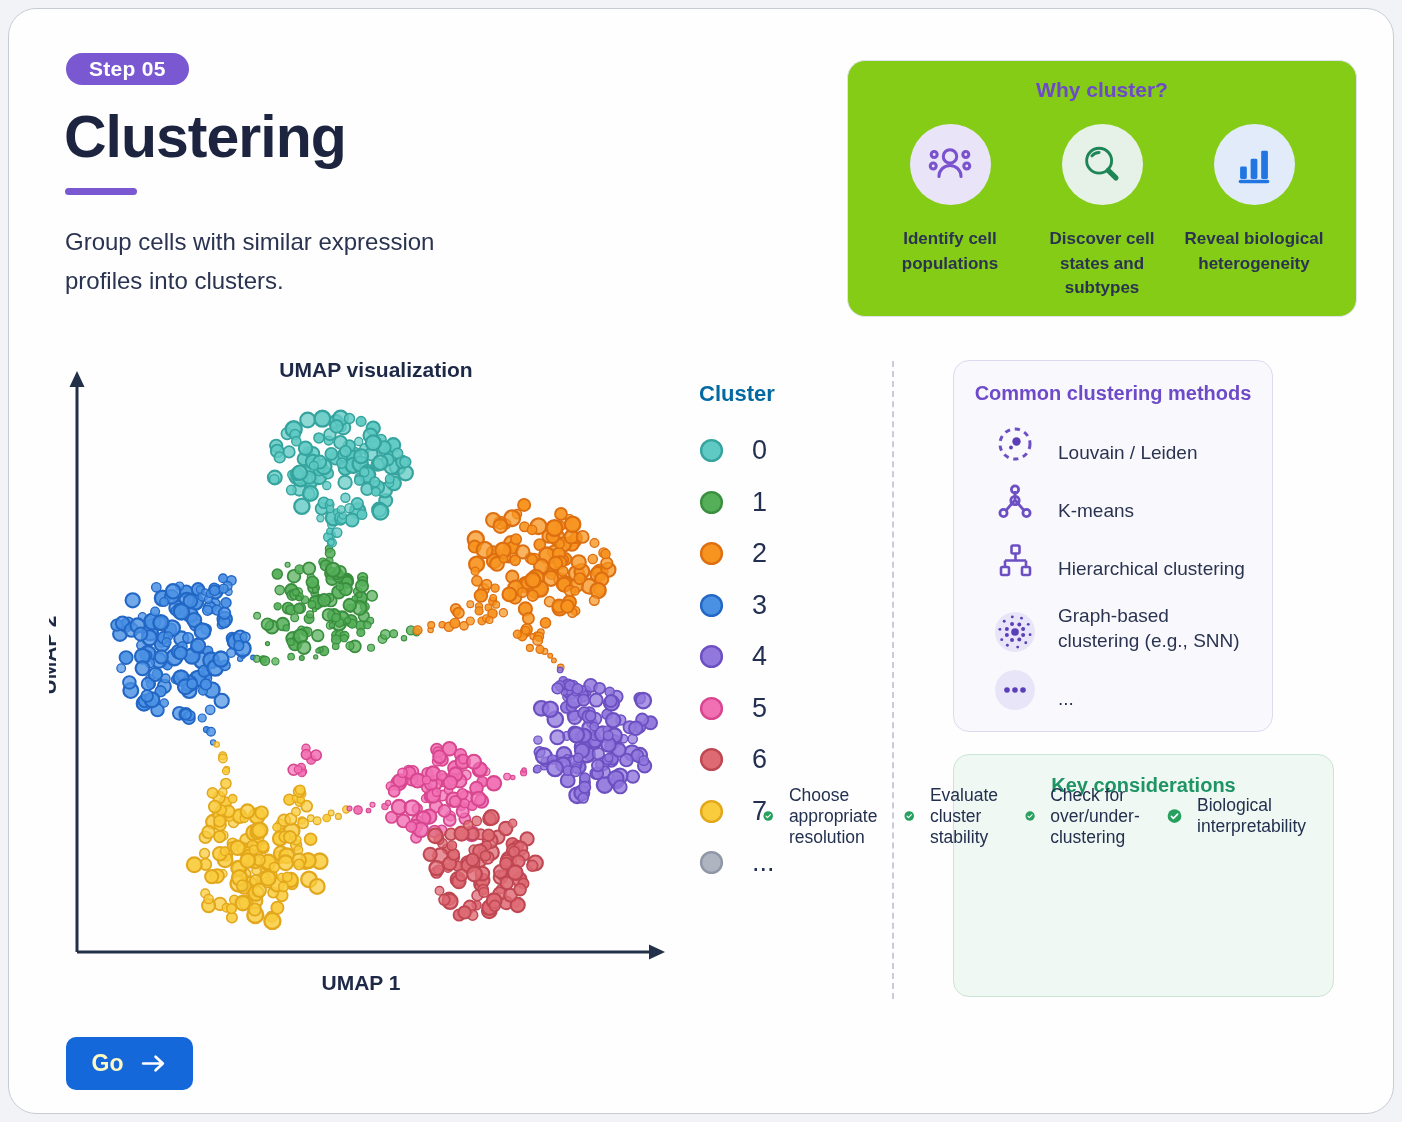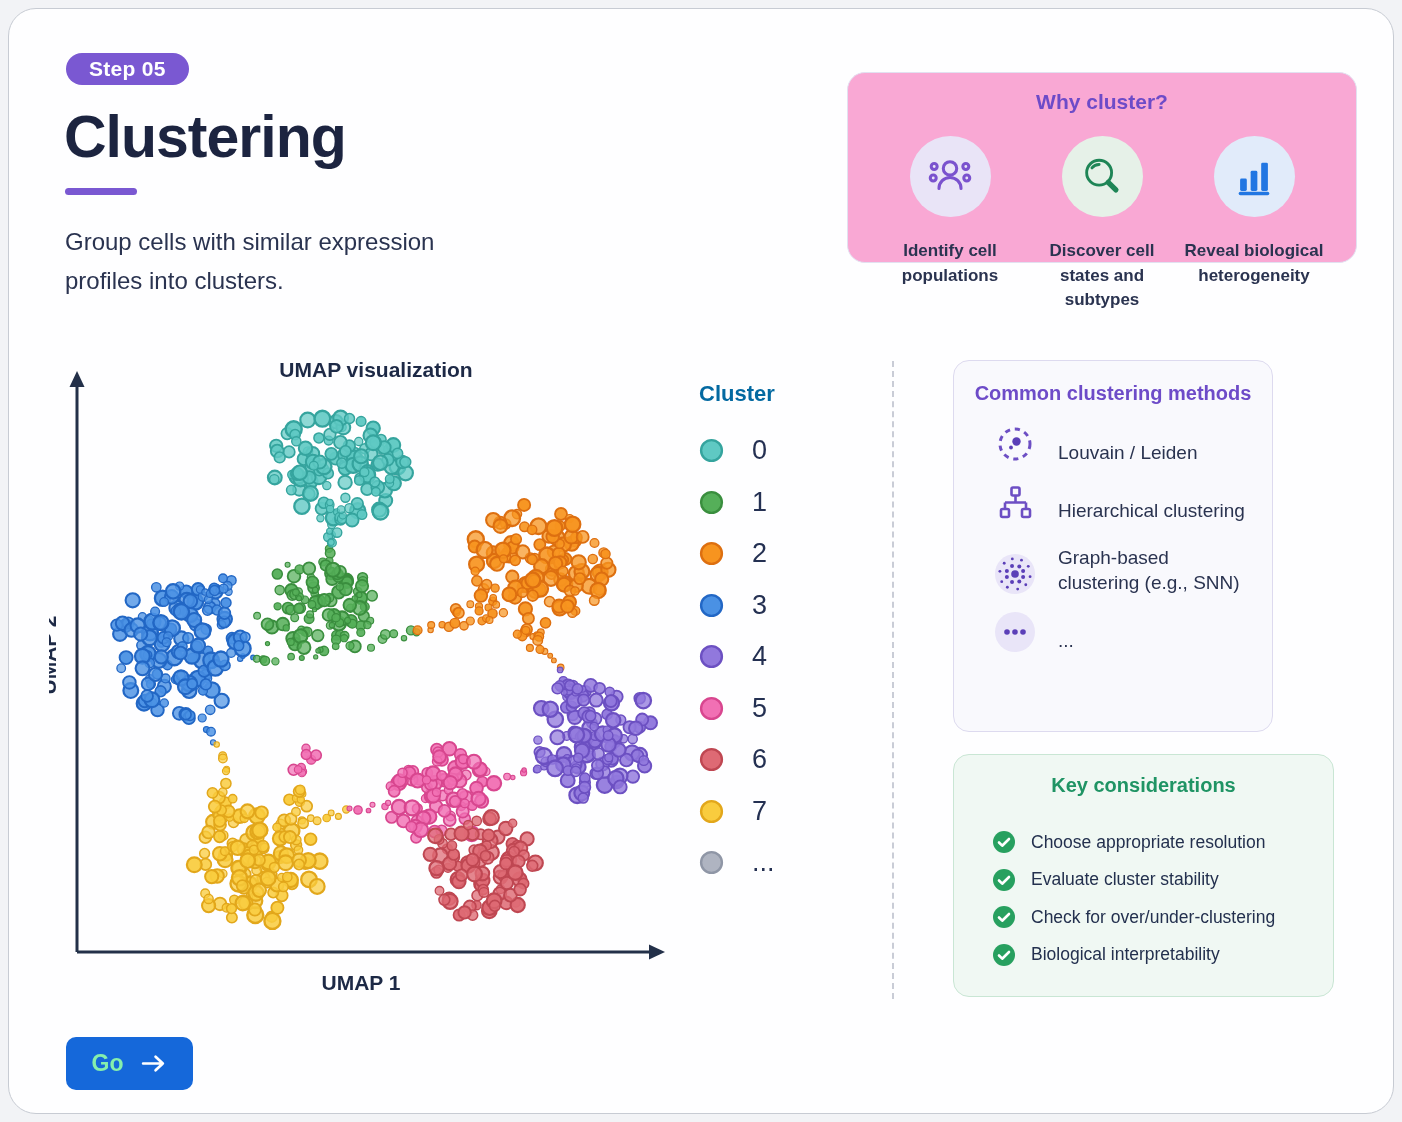--- a/index.html
+++ b/index.html
@@ -11,21 +11,21 @@
   html,body{width:1402px; height:1122px;}
   body{font-family:"Liberation Sans", sans-serif; background:#F2F3F6; position:relative; overflow:hidden;}
   .main-card{position:absolute; inset:8px; background:#FEFEFF; border:1.5px solid #C7CBD3; border-radius:28px;}
   
   .step-badge{position:absolute; left:57px; top:44px; background:var(--accent-purple); color:#fff;
     font-size:21px; font-weight:bold; padding:4px 23px; border-radius:22px; letter-spacing:.3px;}
   .page-title{position:absolute; left:55px; top:94px; font-size:59px; font-weight:bold; color:var(--title-ink); letter-spacing:-1px;}
   .title-underline{position:absolute; left:56px; top:179px; width:72px; height:7px; border-radius:4px; background:var(--accent-purple);}
   .page-desc{position:absolute; left:56px; top:213px; width:430px; font-size:24px; line-height:39px; color:var(--body-text);}
   
-  .why-card{position:absolute; left:838px; top:63px; width:510px; height:191px; background:#f9a8d4;
+  .why-card{position:absolute; left:838px; top:51px; width:510px; height:257px; background:#84cc16;
     border:1.5px solid #E2E1F1; border-radius:18px; padding:17px 14px 0;}
   .why-heading{text-align:center; color:var(--heading-purple); font-size:21px; font-weight:bold;}
   .why-row{display:flex; justify-content:space-between; margin-top:22px; padding:0 12px;}
   .why-col{width:160px; display:flex; flex-direction:column; align-items:center;}
   .icon-circle{width:81px; height:81px; border-radius:50%; display:flex; align-items:center; justify-content:center;}
   .icon-circle.lav{background:#E9E4F7;} .icon-circle.grn{background:#E6F1E8;} .icon-circle.blu{background:#E1EBFA;}
   .why-label{margin-top:22px; text-align:center; font-size:17px; font-weight:600; line-height:1.45; color:var(--body-text);}
   
   .plot-svg{position:absolute; left:40px; top:340px;}
   
@@ -42,26 +42,26 @@
   .methods-heading{text-align:center; color:var(--heading-purple); font-size:20px; font-weight:bold;}
   .methods-list{margin-top:17px; padding-left:22px; display:flex; flex-direction:column; gap:14px;}
   .method-row{display:flex; align-items:flex-end; gap:22px; height:44px;}
   .method-row.tall{height:58px;}
   .method-icon{width:42px; height:44px; display:flex; align-items:center; justify-content:center; flex:0 0 42px;}
   .method-label{font-size:19px; color:var(--body-text); line-height:1.35; max-width:240px;}
   
   .key-card{position:absolute; left:944px; top:745px; width:381px; height:243px; background:#F0F8F3;
     border:1.5px solid #C9E6D4; border-radius:16px; padding:19px 18px 15px;}
   .key-heading{text-align:center; color:var(--key-green); font-size:20px; font-weight:bold;}
-  .key-list{margin-top:33px; padding-left:20px; display:flex; flex-direction:column; gap:13.5px;justify-content:flex-end;}
+  .key-list{margin-top:7px; padding-left:20px; display:flex; flex-direction:row; gap:13.5px;justify-content:flex-end;}
   .key-row{display:flex; align-items:center; gap:15px; height:24px;}
   .key-label{font-size:17.5px; color:#23304E;}
   
   .go-button{position:absolute; left:57px; top:1028px; width:127px; height:53px; background:var(--button-blue);
-    border:none; border-radius:10px; color:#86efac; font-family:inherit; font-size:23px; font-weight:bold;
+    border:none; border-radius:10px; color:#fef9c3; font-family:inherit; font-size:23px; font-weight:bold;
     display:flex; align-items:center; justify-content:center; gap:17px; cursor:pointer;}
 </style>
 </head>
 <body>
 
 <div class="main-card">
 
   <div class="step-badge">Step 05</div>
   <h1 class="page-title">Clustering</h1>
   <div class="title-underline"></div>
@@ -1237,20 +1237,32 @@
           <svg width="40" height="40" viewBox="0 0 40 40" fill="none">
             <circle cx="20" cy="20" r="15" stroke="#6D4FC4" stroke-width="3" stroke-dasharray="5.2 4.8"></circle>
             <circle cx="21.5" cy="17.5" r="4.2" fill="#5B3FB8"></circle>
             <circle cx="16" cy="23.5" r="1.9" fill="#5B3FB8"></circle>
           </svg>
         </span>
         <span class="method-label">Louvain / Leiden</span>
       </div>
       <div class="method-row">
         <span class="method-icon">
+          <svg width="40" height="40" viewBox="0 0 40 40" fill="none" stroke="#6D4FC4" stroke-width="2.8">
+            <path d="M20 18 L20 9 M20 18 L10.5 29 M20 18 L29.5 29"></path>
+            <circle cx="20" cy="7.5" r="3.6"></circle>
+            <circle cx="20" cy="18.5" r="4.2"></circle>
+            <circle cx="8.5" cy="31" r="3.6"></circle>
+            <circle cx="31.5" cy="31" r="3.6"></circle>
+          </svg>
+        </span>
+        <span class="method-label">K-means</span>
+      </div>
+      <div class="method-row">
+        <span class="method-icon">
           <svg width="40" height="40" viewBox="0 0 40 40" fill="none" stroke="#6D4FC4" stroke-width="2.6">
             <rect x="16.5" y="5.5" width="8" height="8" rx="1.5"></rect>
             <path d="M20.5 13.5 V20.5 M10 20.5 H31 M10 20.5 V27 M31 20.5 V27"></path>
             <rect x="6" y="27" width="8" height="8" rx="1.5"></rect>
             <rect x="27" y="27" width="8" height="8" rx="1.5"></rect>
           </svg>
         </span>
         <span class="method-label">Hierarchical clustering</span>
       </div>
       <div class="method-row tall">

